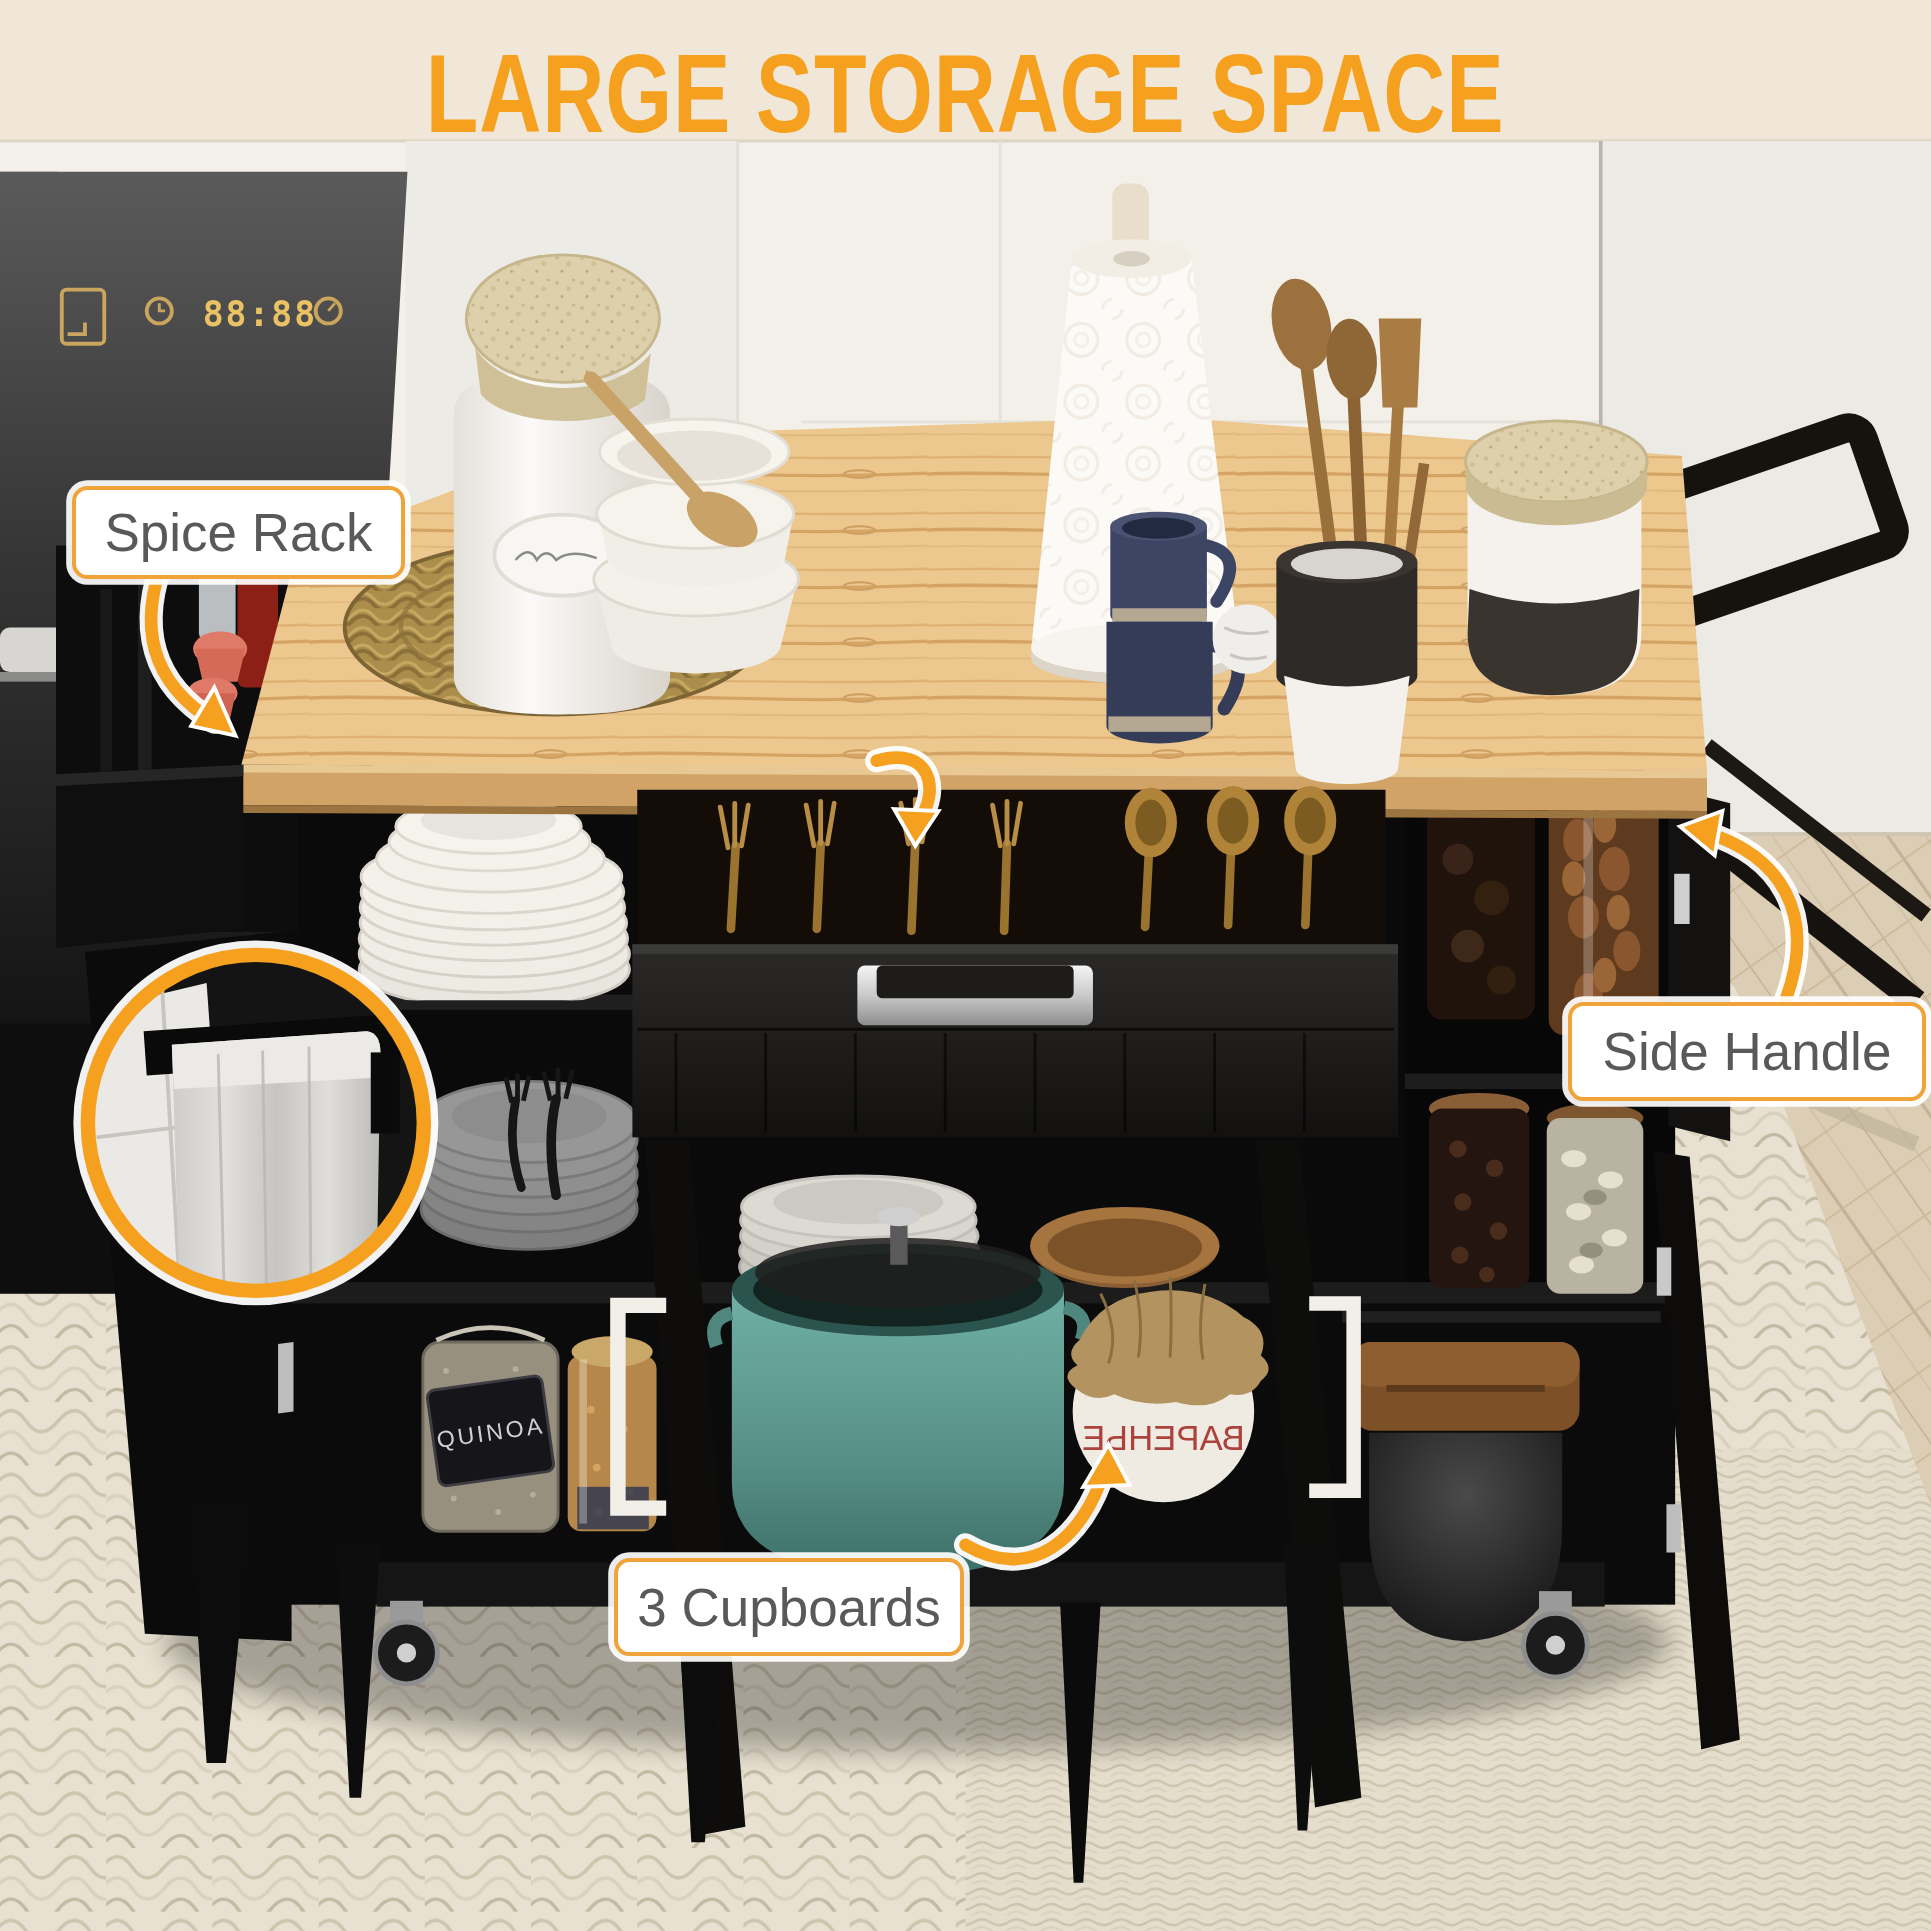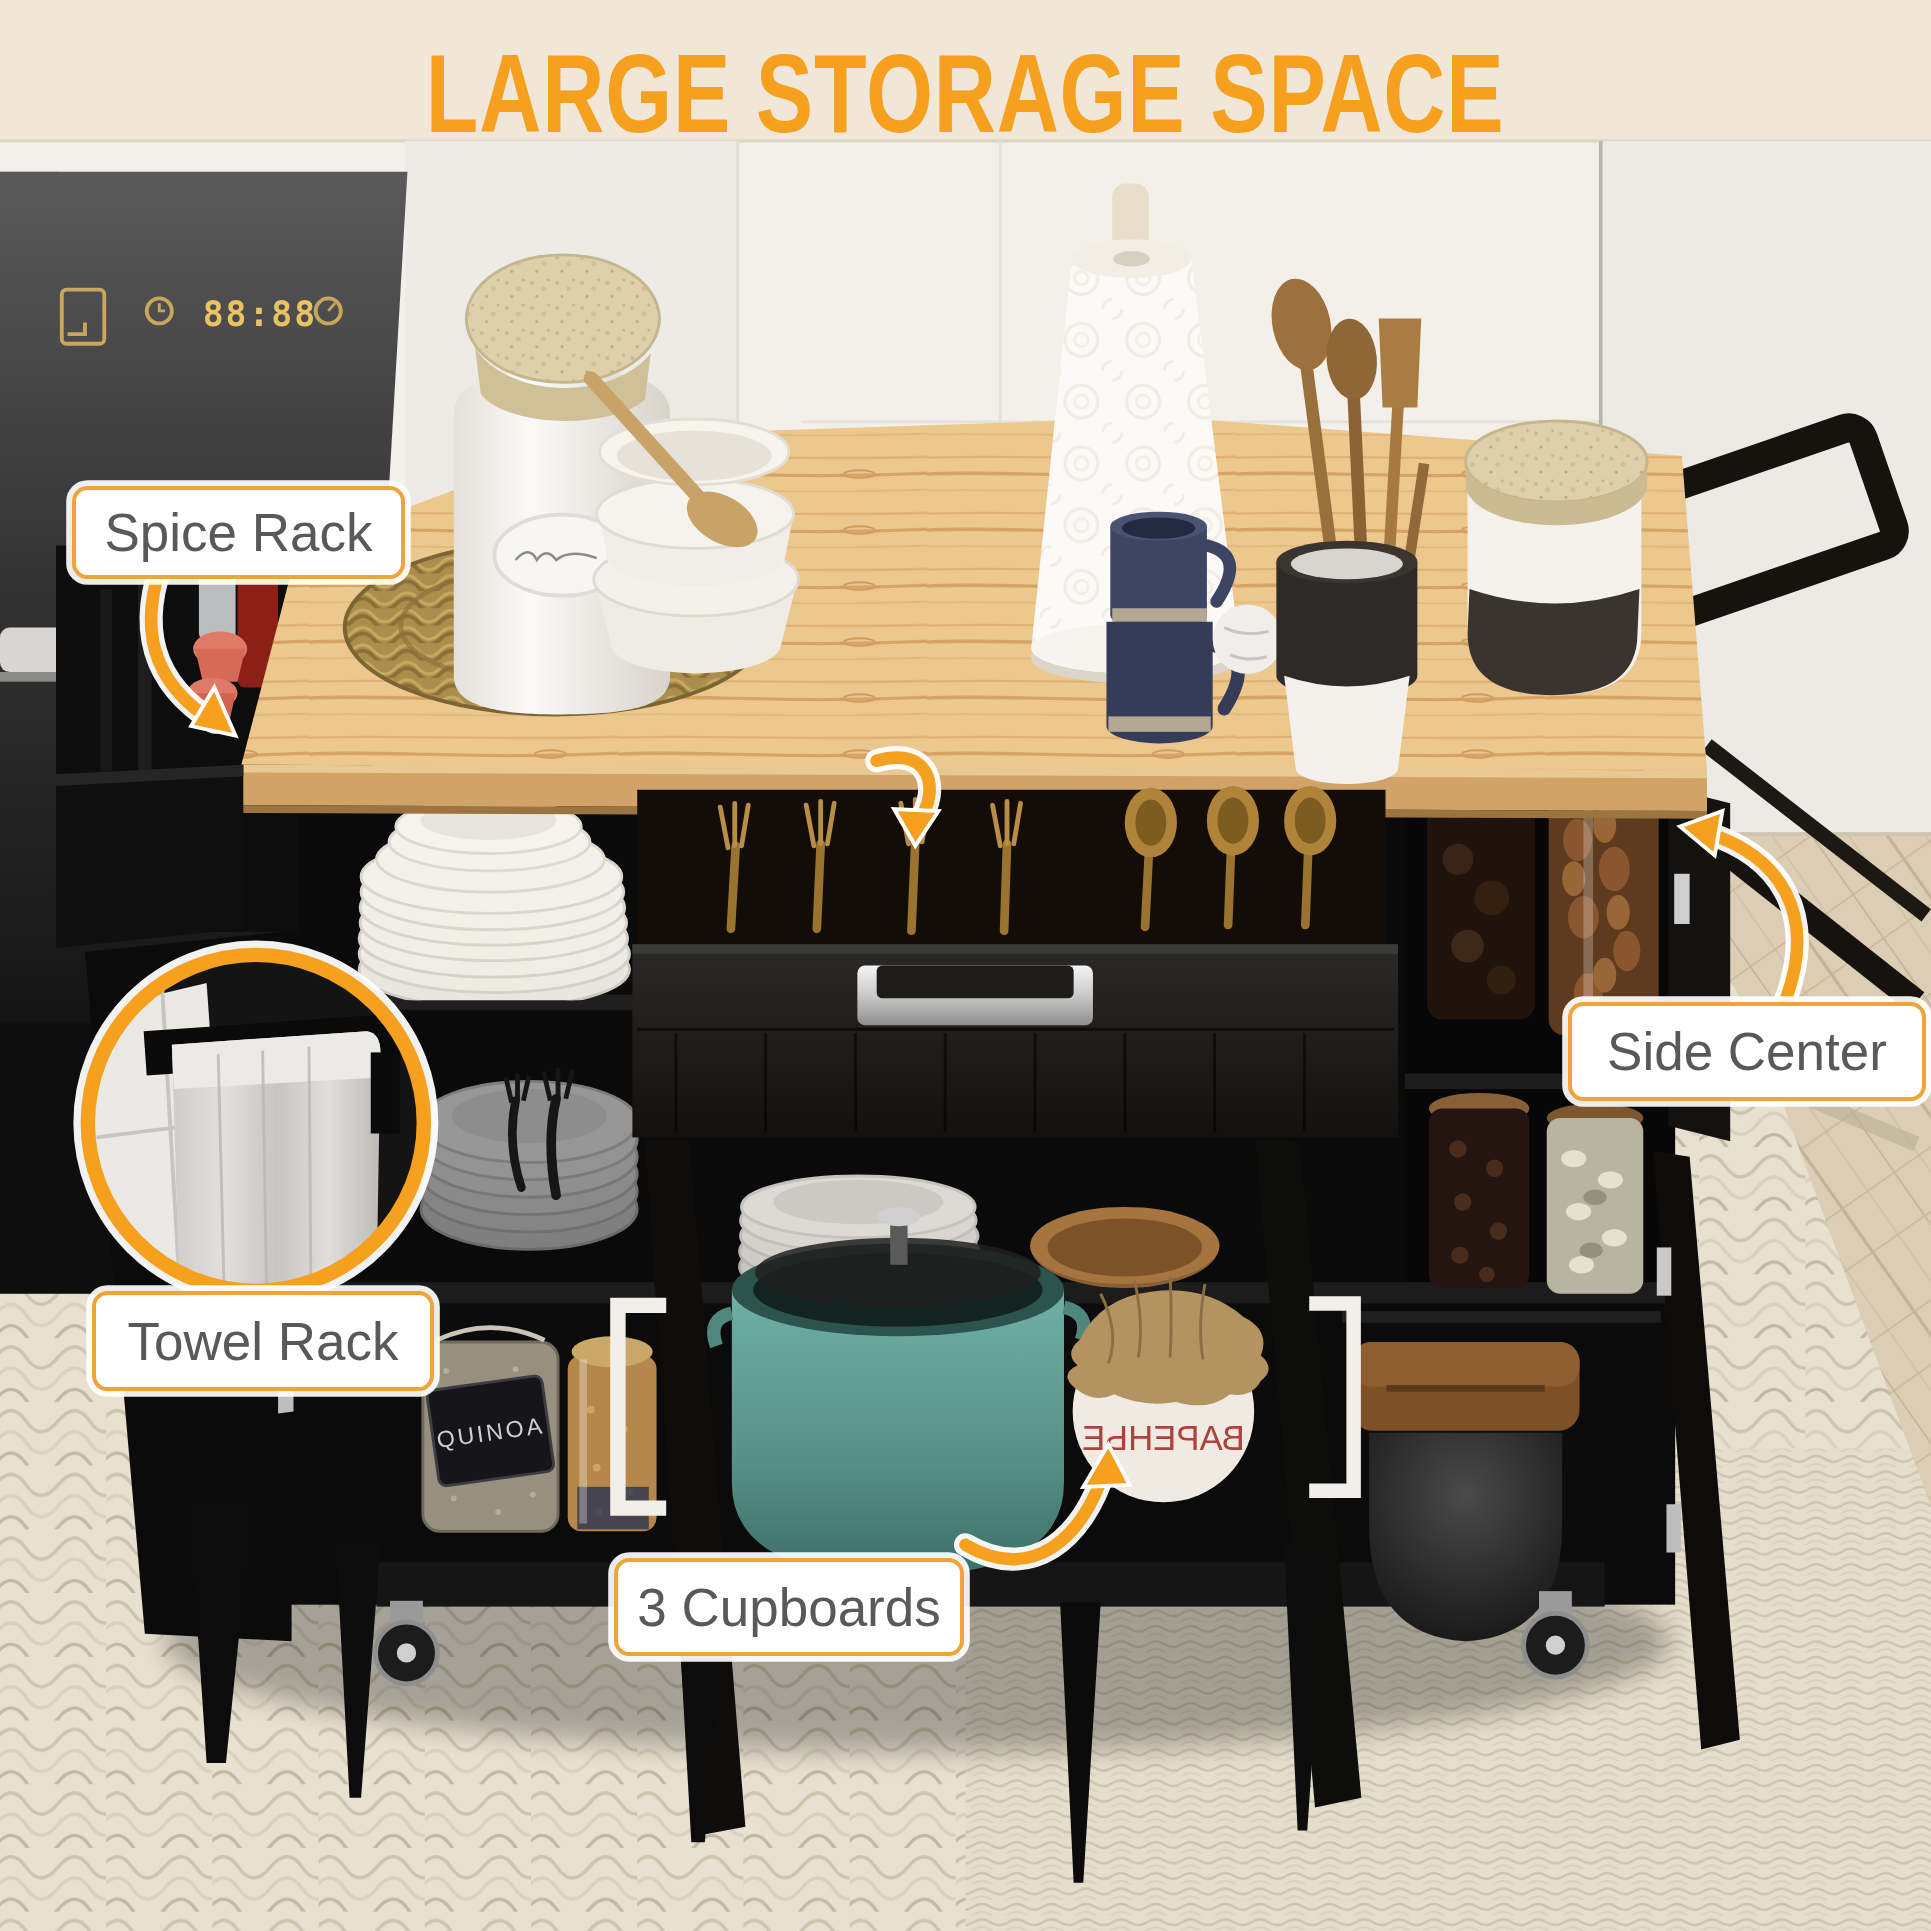--- a/index.html
+++ b/index.html
@@ -585,25 +585,22 @@
 </svg>
 
 <div id="title"><span>LARGE STORAGE SPACE</span></div>
 
 <div class="callout" style="left:72px;top:486px;width:325px;height:85px;">
   <span>Spice Rack</span>
 </div>
 
 
 <div class="callout" style="left:1568px;top:1002px;width:350px;height:91px;">
-  <span>Side Center</span>
+  <span>Side Handle</span>
 </div>
 
-<div class="callout" style="left:92px;top:1291px;width:334px;height:92px;">
-  <span>Towel Rack</span>
-</div>
 
 <div class="callout" style="left:614px;top:1558px;width:342px;height:90px;">
   <span>3 Cupboards</span>
 </div>
 
 </div>
 
 
 </body></html>

